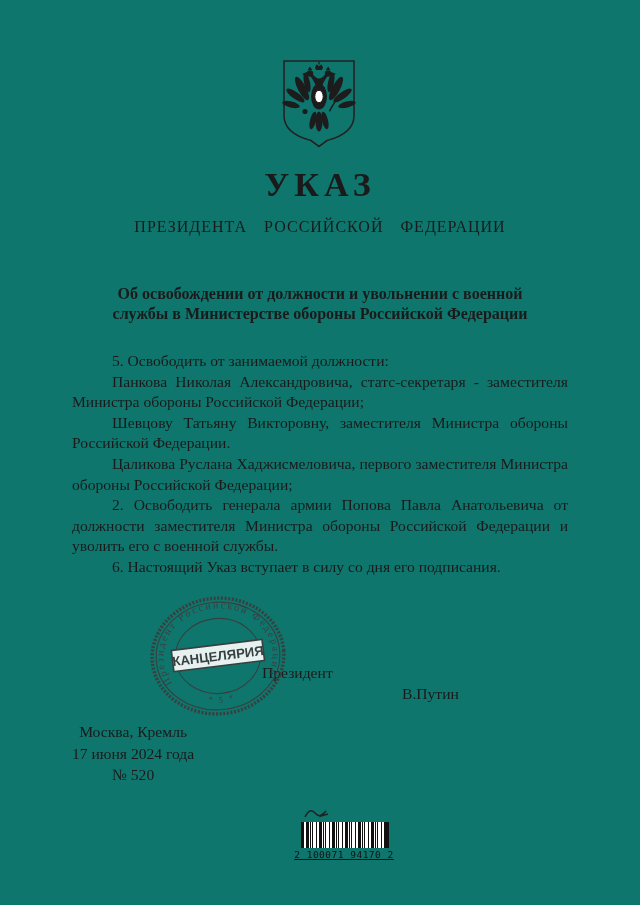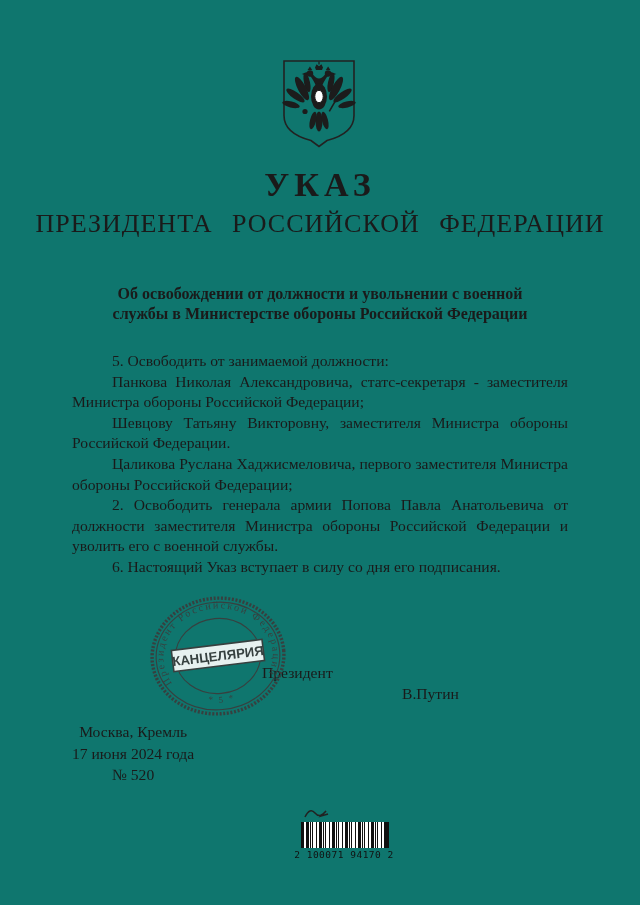--- a/index.html
+++ b/index.html
@@ -8,22 +8,22 @@
     font-family:"Liberation Serif", serif; color:#1a1a1a; overflow:hidden;
   }
   
   .coat { position:absolute; left:279px; top:59px; width:80px; height:89px; }
   
   .title {
     position:absolute; top:166px; left:0; width:100%; text-align:center;
     font-size:34px; letter-spacing:5px; font-weight:600;
   }
   .subtitle {
-    position:absolute; top:209px; left:0; width:100%; text-align:center;
-    font-size:26px; letter-spacing:1px; word-spacing:12px; font-weight:500;
+    position:absolute; top:218px; left:0; width:100%; text-align:center;
+    font-size:16px; letter-spacing:1px; word-spacing:12px; font-weight:500;
   }
   .subject {
     position:absolute; top:284px; left:90px; width:460px; text-align:center;
     font-size:16px; line-height:20px; font-weight:bold;
   }
   
   .body {
     position:absolute; top:351px; left:72px; width:496px;
     font-size:15.6px; line-height:20.6px; text-align:justify;
   }
@@ -48,20 +48,21 @@
       #111 0 1.5px, #fff 1.5px 2.6px,
       #111 2.6px 5.6px, #fff 5.6px 7px,
       #111 7px 8px,  #fff 8px 9.2px,
       #111 9.2px 10.2px, #fff 10.2px 13px);
     border-left:2px solid #111; border-right:2px solid #111;
   }
   .barcode-digits {
     position:absolute; left:292px; top:849px; width:104px; text-align:center;
     font-family:"DejaVu Sans Mono", monospace; font-size:9.5px; letter-spacing:0.5px;
     color:#111;
+    text-decoration:underline;
   }
 </style>
 </head>
 <body>
 
 <div class="page">
 
   <svg class="coat" viewBox="0 0 80 88">
     <path d="M5,1.5 H75 V56 Q75,74 48,81 L40,87 L32,81 Q5,74 5,56 Z" fill="none" stroke="#222" stroke-width="1.6"></path>
     <g fill="#1c1c1c">

